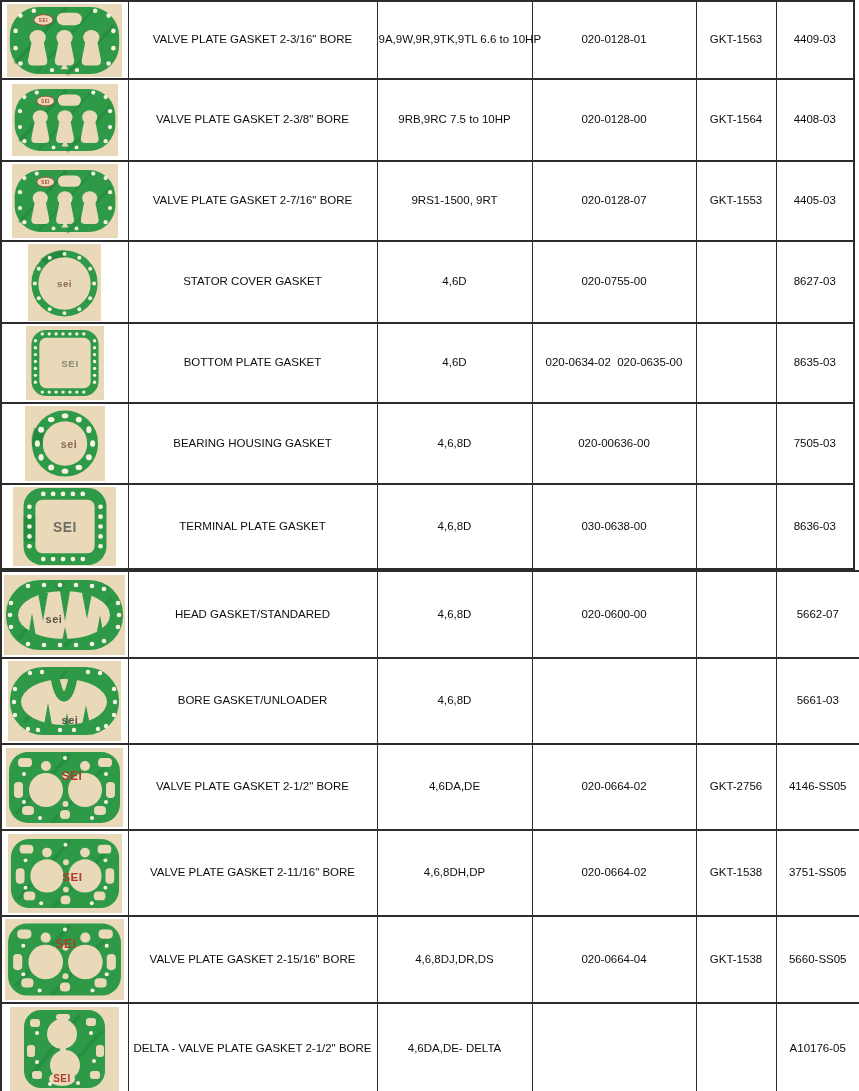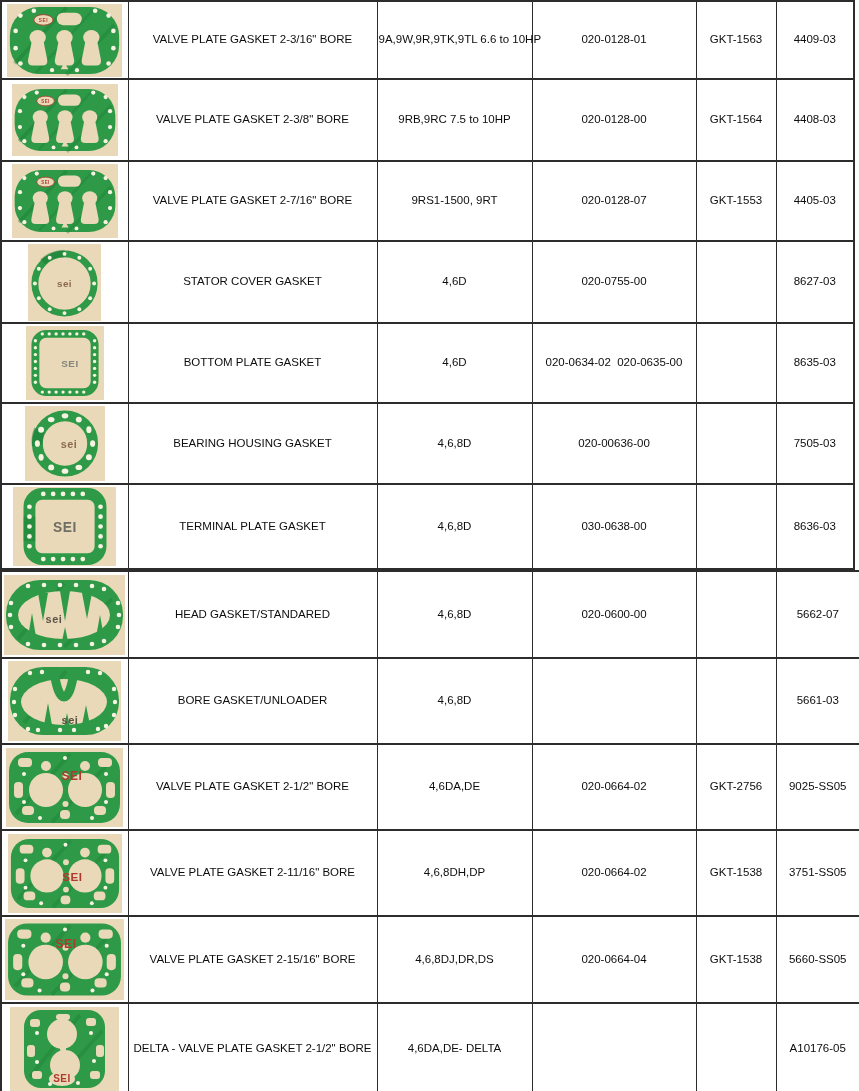--- a/index.html
+++ b/index.html
@@ -490,21 +490,21 @@
           <svg viewBox="0 0 117 79">
               <use href="#g-valve2"></use>
               <text class="lbl lred" x="66" y="32" font-size="12">SEI</text>
             </svg>
         </div>
       </td>
       <td class="c-desc">VALVE PLATE GASKET 2-1/2" BORE</td>
       <td class="c-models">4,6DA,DE</td>
       <td class="c-part">020-0664-02</td>
       <td class="c-gkt">GKT-2756</td>
-      <td class="c-item">9025-SS05</td>
+      <td class="c-item">4146-SS05</td>
     </tr>
     <tr style="height:86px">
       <td class="c-photo">
         <div class="photo ph11">
           <svg viewBox="0 0 117 79">
               <use href="#g-valve2"></use>
               <text class="lbl lred" x="66" y="47" font-size="12">SEI</text>
             </svg>
         </div>
       </td>

